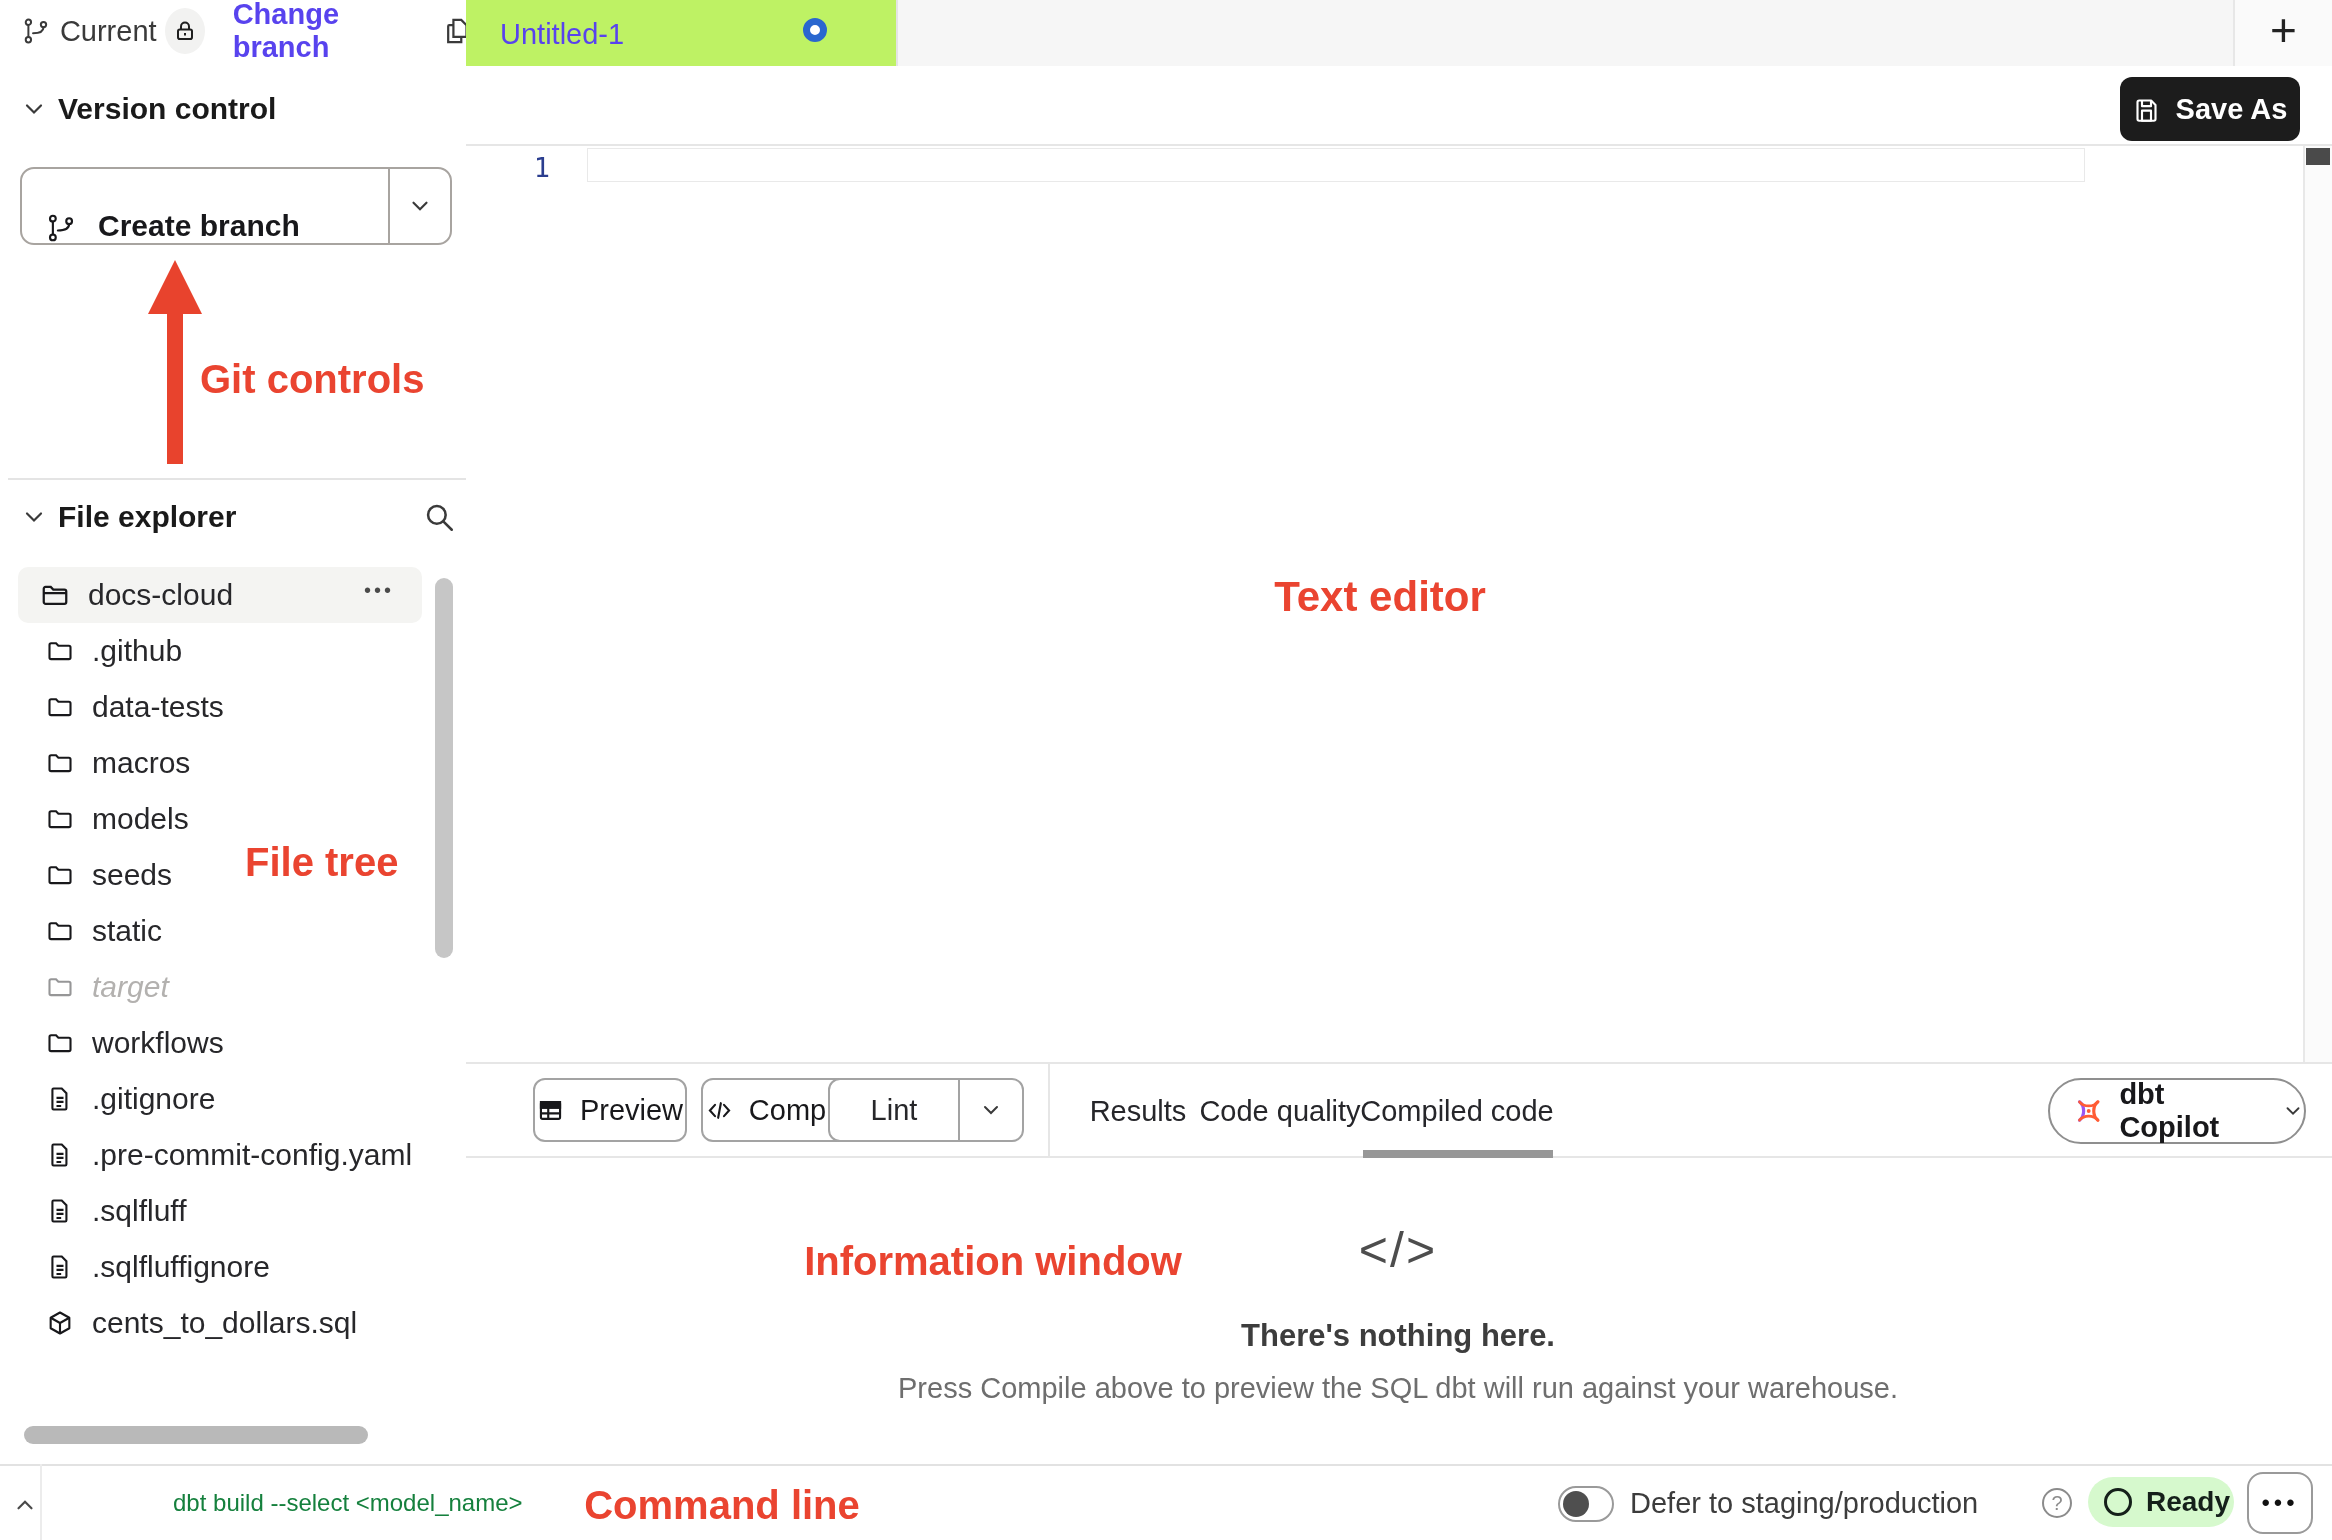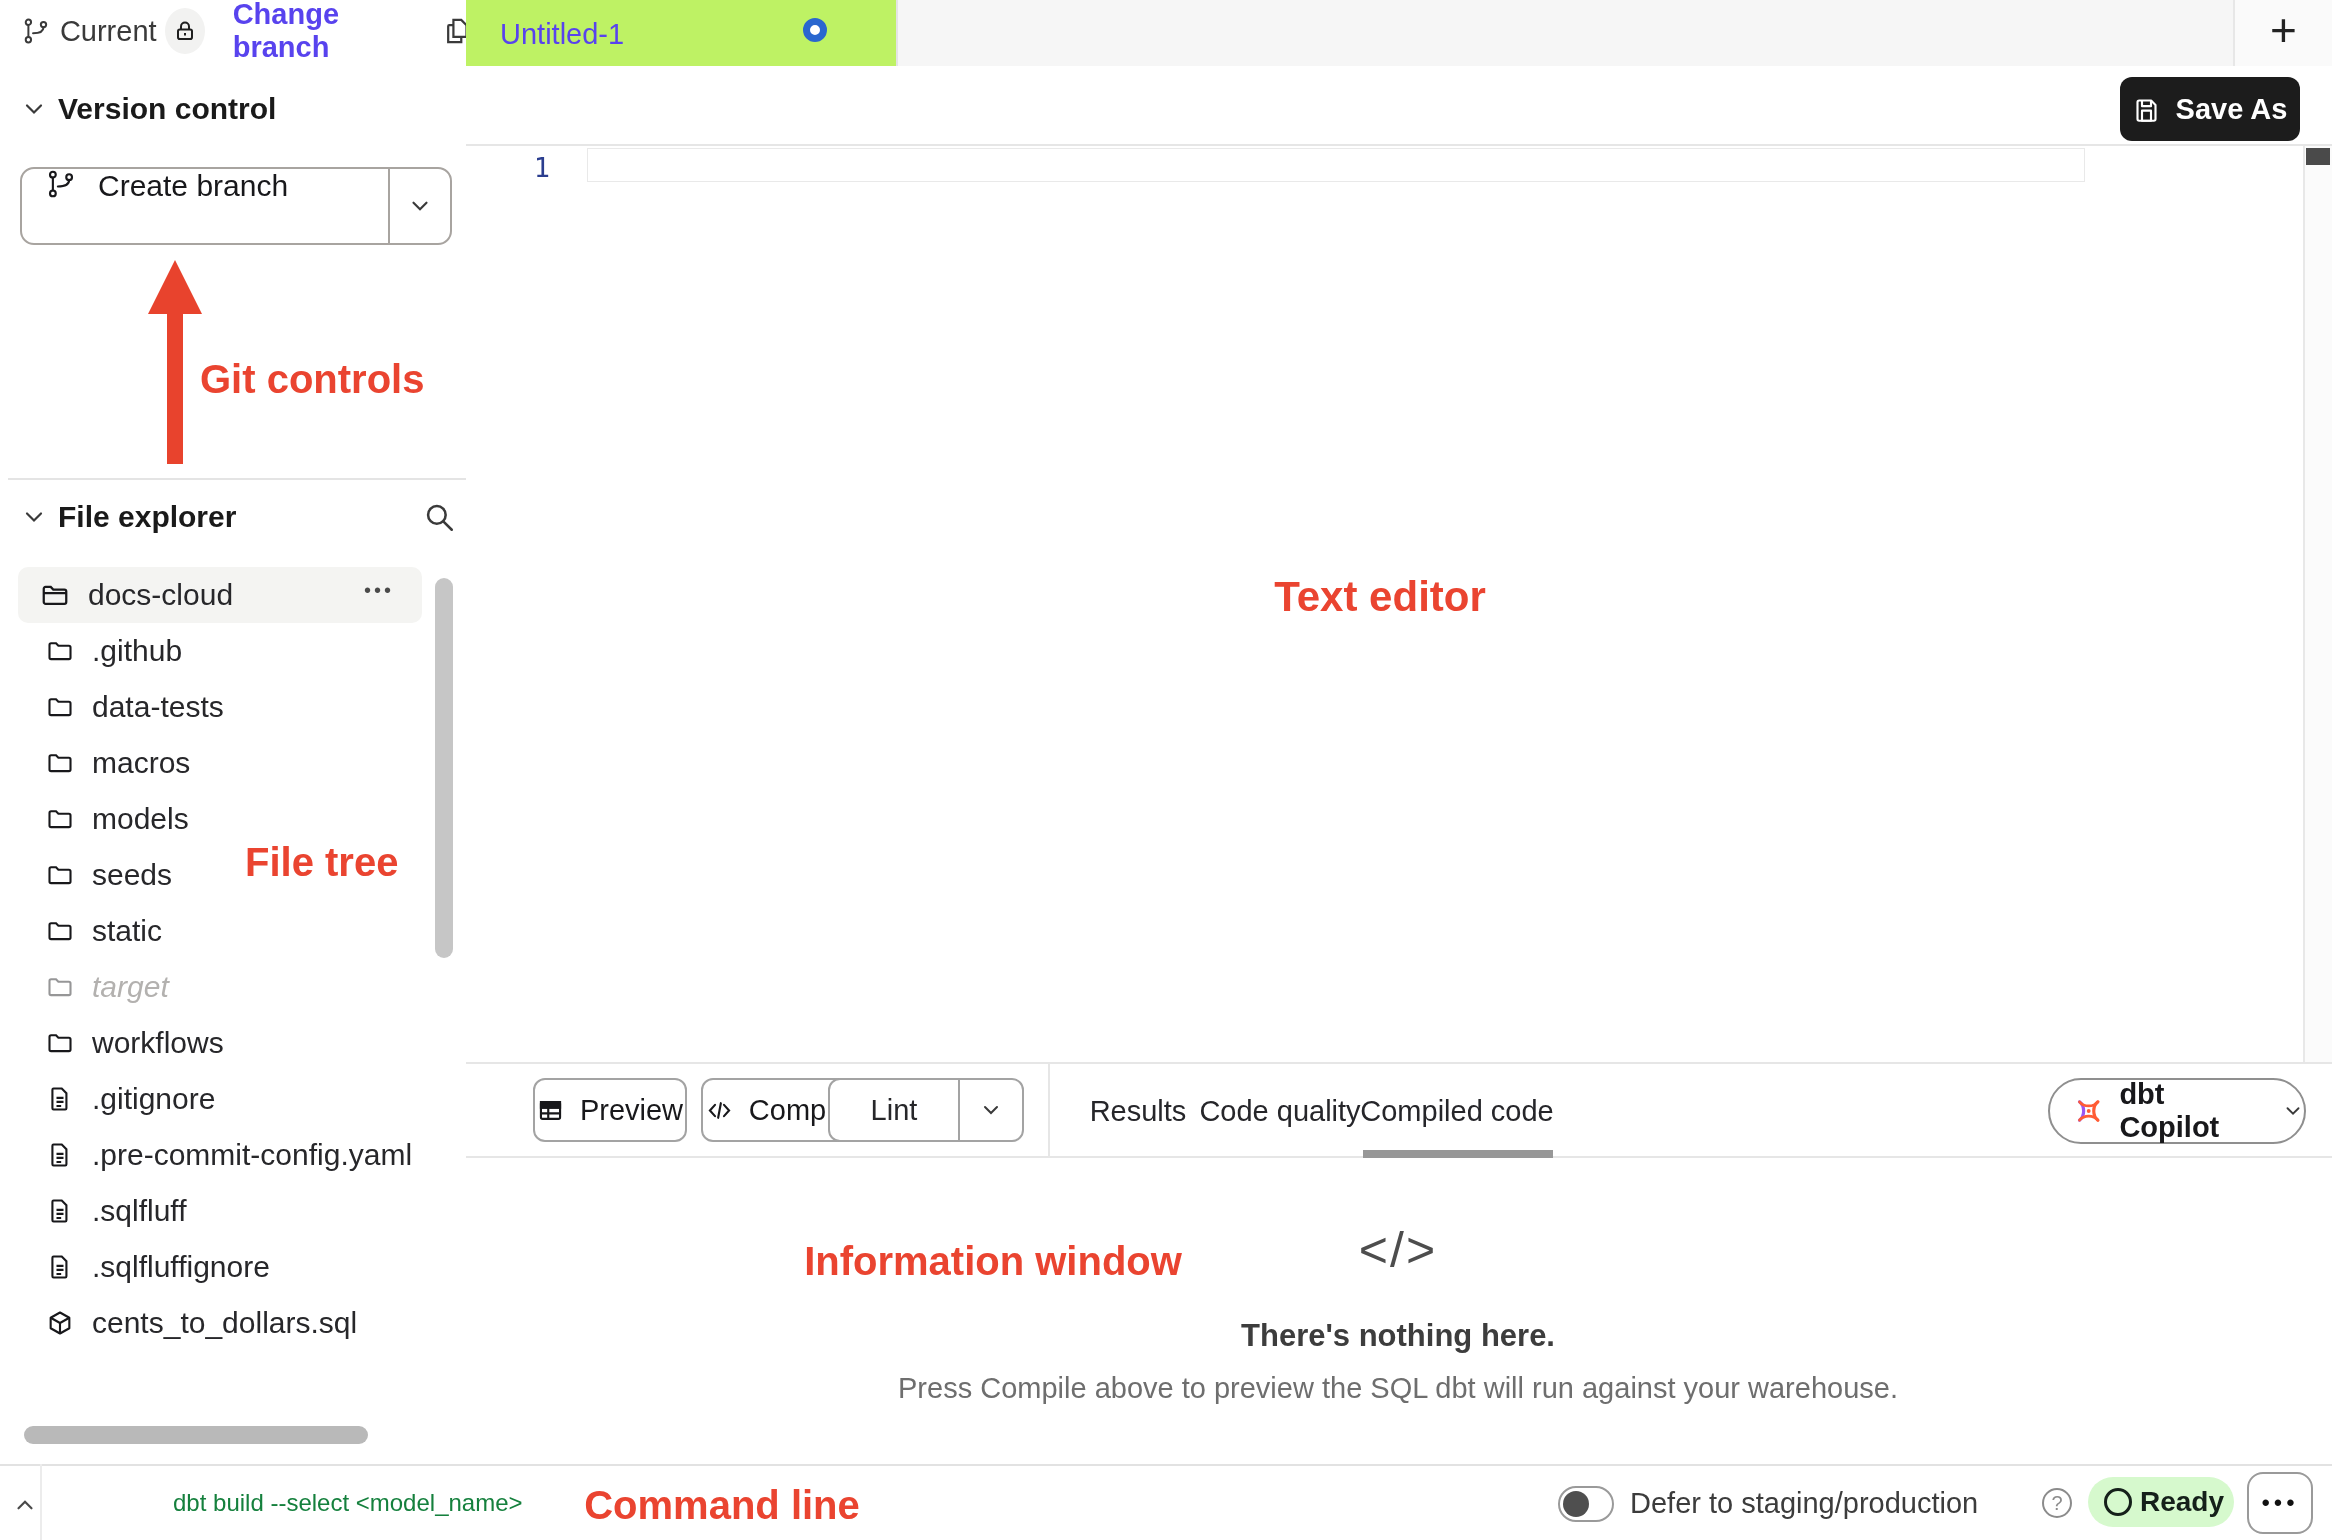--- a/index.html
+++ b/index.html
@@ -10,21 +10,21 @@
 
   
   #sidebar{left:8px;top:0;width:466px;height:1464px;border-right:2px solid #e4e4e4;background:#fff;box-sizing:border-box;}
   .gitbar{left:0;top:0;width:464px;height:62px;display:flex;align-items:center;}
   .gitbar .cur{font-size:29px;color:#3a3a3a;margin-left:10px;}
   .lock-badge{width:46px;height:46px;border-radius:50%;background:#f2f2f1;display:flex;align-items:center;justify-content:center;margin-left:8px;}
   .chg{font-size:29px;font-weight:700;color:#5843ee;margin-left:28px;cursor:pointer;}
   .vc-head{left:14px;top:92px;display:flex;align-items:center;gap:12px;}
   .sec-title{font-size:30px;font-weight:700;color:#1a1a1a;}
   .btn-split{left:12px;top:167px;width:432px;height:78px;border:2px solid #a8a4a0;border-radius:14px;background:#fff;display:flex;align-items:stretch;box-sizing:border-box;}
-  .btn-split .main{flex:1;display:flex;align-items:flex-start;gap:22px;padding-left:24px;font-size:30px;font-weight:400;color:#18181b;border-right:2px solid #a8a4a0;cursor:pointer;}
+  .btn-split .main{flex:1;display:flex;align-items:flex-end;gap:22px;padding-left:24px;font-size:30px;font-weight:700;color:#18181b;border-right:2px solid #a8a4a0;cursor:pointer;}
   .btn-split .dd{width:60px;display:flex;align-items:center;justify-content:center;cursor:pointer;}
   .divider-h{left:0;top:478px;width:466px;height:2px;background:#e4e4e4;}
   .fe-head{left:14px;top:500px;width:438px;display:flex;align-items:center;gap:12px;}
   .fe-search{position:absolute;right:4px;top:0;cursor:pointer;}
 
   
   #tree{left:0;top:567px;width:420px;}
   .trow{height:56px;display:flex;align-items:center;gap:18px;padding-left:38px;font-size:30px;color:#27272a;cursor:pointer;}
   .trow.root{padding-left:22px;background:#f4f4f2;border-radius:10px;margin:0 6px 0 10px;font-weight:500;position:relative;}
   .trow.root .menu{position:absolute;right:28px;top:4px;font-size:34px;letter-spacing:4px;color:#4a4a4a;}
@@ -77,21 +77,21 @@
   .empty-sub{left:1398px;top:1388px;transform:translate(-50%,-50%);font-size:29px;color:#6e6e6e;white-space:nowrap;}
 
   
   #bottombar{left:0;top:1464px;width:2332px;height:76px;background:#fff;border-top:2px solid #e2e2e2;box-sizing:content-box;}
   .bb-div{left:40px;top:1464px;width:2px;height:76px;background:#ececec;}
   .cmdtext{left:173px;top:1503px;transform:translateY(-50%);font-size:24px;color:#15803d;white-space:nowrap;cursor:text;}
   .toggle{left:1558px;top:1486px;width:56px;height:36px;border:2px solid #9a9a9a;border-radius:19px;background:#fff;box-sizing:border-box;cursor:pointer;}
   .knob{position:absolute;left:3px;top:3px;width:26px;height:26px;border-radius:50%;background:#4f4f4f;}
   .defer-lbl{left:1630px;top:1503px;transform:translateY(-50%);font-size:29px;color:#3c3c3c;white-space:nowrap;}
   .help{left:2042px;top:1488px;width:30px;height:30px;border:2px solid #8b8b8b;border-radius:50%;color:#8b8b8b;font-size:20px;display:flex;align-items:center;justify-content:center;box-sizing:border-box;}
-  .ready{left:2088px;top:1477px;width:146px;height:50px;background:#d6f9cd;border-radius:25px;display:flex;align-items:center;gap:8px;padding-left:16px;box-sizing:border-box;}
+  .ready{left:2088px;top:1477px;width:146px;height:50px;background:#d6f9cd;border-radius:25px;display:flex;align-items:center;gap:14px;padding-left:16px;box-sizing:border-box;}
   .ready .ring{width:28px;height:28px;border:3px solid #15201a;border-radius:50%;box-sizing:border-box;}
   .ready .lbl{font-size:28px;font-weight:600;color:#15201a;}
   .more{left:2247px;top:1472px;width:66px;height:62px;border:2px solid #9a9a9a;border-radius:16px;display:flex;align-items:center;justify-content:center;box-sizing:border-box;cursor:pointer;font-size:24px;letter-spacing:4px;color:#111;}
 </style>
 </head>
 <body>
 
 <div id="app">
 
   <div id="sidebar" class="abs">

